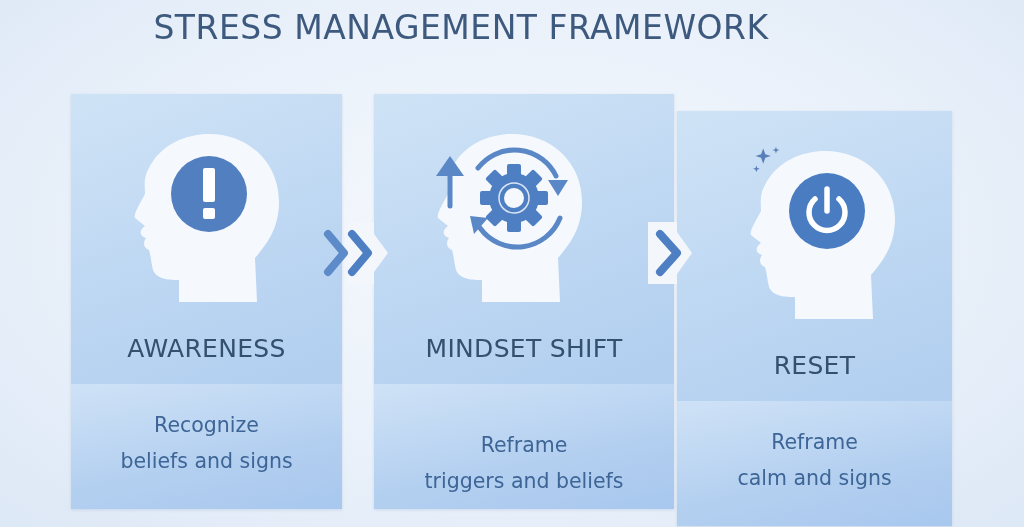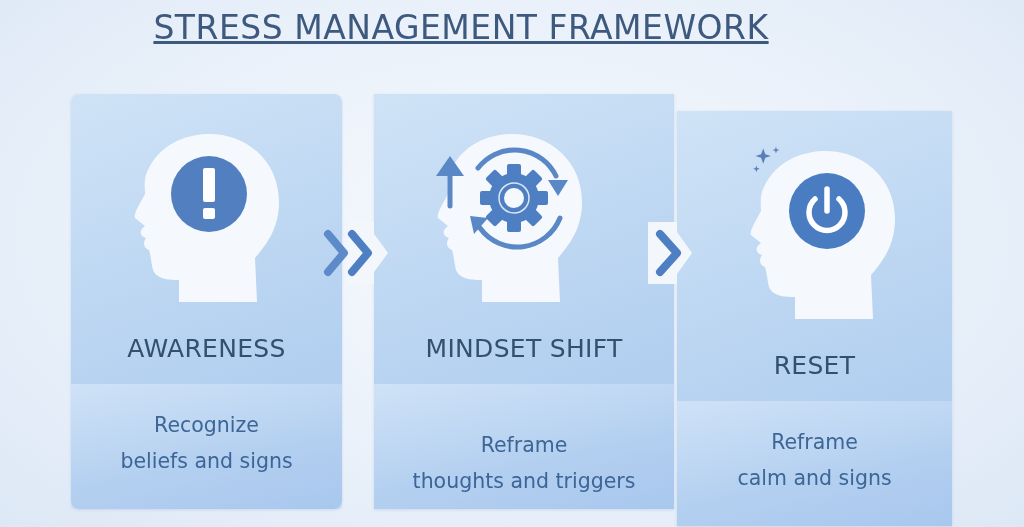--- a/index.html
+++ b/index.html
@@ -5,42 +5,41 @@
   html, body { margin: 0; padding: 0; }
   body {
     width: 1024px; height: 527px; overflow: hidden; position: relative;
     background: radial-gradient(ellipse at 50% 45%, #f6f9fd 0%, #eaf1fa 55%, #dde8f6 100%);
     font-family: "DejaVu Sans", sans-serif;
   }
   .title {
     position: absolute; top: 8px; left: 0; width: 922px; text-align: center;
     font-size: 33px; letter-spacing: 0.5px; color: #3d5a7e; font-weight: normal;
     line-height: 40px;
-    text-decoration: underline;
   }
   .panel {
     position: absolute; top: 94px; height: 415px;
     background: linear-gradient(160deg, #cfe3f6 0%, #bcd6f2 45%, #a9c8ee 100%);
     box-shadow: 0 1px 3px rgba(90,120,170,0.18);
   }
   .panel .top { position: absolute; left: 0; top: 0; right: 0; height: 290px; }
   .panel .bottom {
     position: absolute; left: 0; right: 0; top: 290px; bottom: 0;
     background: linear-gradient(170deg, rgba(225,238,251,0.55) 0%, rgba(190,214,242,0.25) 60%, rgba(165,198,238,0.2) 100%);
   }
   .panel .head-svg { position: absolute; left: 62px; top: 38px; width: 150px; height: 172px; }
   .panel .heading {
     position: absolute; left: 0; right: 0; top: 238px; text-align: center;
     font-size: 25px; color: #34506f; letter-spacing: 0.3px; line-height: 34px;
   }
   .panel .desc {
     position: absolute; left: 0; right: 0; top: 313px; text-align: center;
     font-size: 20.5px; color: #3d6596; line-height: 36px;
   }
-  #p1 { left: 71px; width: 271px; border-radius: 8px; }
+  #p1 { left: 71px; width: 271px; }
   #p2 { left: 374px; width: 300px; }
   #p3 { left: 677px; width: 275px; margin-top: 17px; }
   .arrow { position: absolute; }
   #a1 { left: 318px; top: 222px; width: 70px; height: 62px; }
   #a2 { left: 644px; top: 222px; width: 52px; height: 62px; }
 </style>
 </head>
 <body>
 
 <div class="title">STRESS MANAGEMENT FRAMEWORK</div>
@@ -90,21 +89,21 @@
         </g>
         <circle r="15" fill="none" stroke="#dbe7f6" stroke-width="1.5"></circle>
         <circle r="10" fill="#f5f9fe"></circle>
       </g>
     </svg>
     <div class="heading">MINDSET SHIFT</div>
   </div>
   <div class="bottom">
     <div class="desc" style="top:23px;margin-top:20px;">
       <div>Reframe</div>
-      <div>thoughts and triggers</div>
+      <div>triggers and beliefs</div>
     </div>
   </div>
 </div>
 
 <div class="panel" id="p3">
   <div class="top">
     <svg class="head-svg" viewBox="0 0 150 172" style="left:72px;">
       <path d="M72 2 C112 0 146 28 146 70 C146 96 134 112 122 126 L124 170 L46 170 L46 148 C38 148 24 148 20 138 C18 130 18 124 16 118 C10 116 10 110 13 106 C6 104 6 98 12 94 L2 86 C0 82 8 70 12 62 C12 56 10 46 16 36 C26 16 46 4 72 2 Z" fill="#f5f9fe"></path>
       <circle cx="78" cy="62" r="38" fill="#4a7cc2"></circle>
       <path d="M66 50 A18 18 0 1 0 90 50" fill="none" stroke="#ffffff" stroke-width="5.5" stroke-linecap="round"></path>

